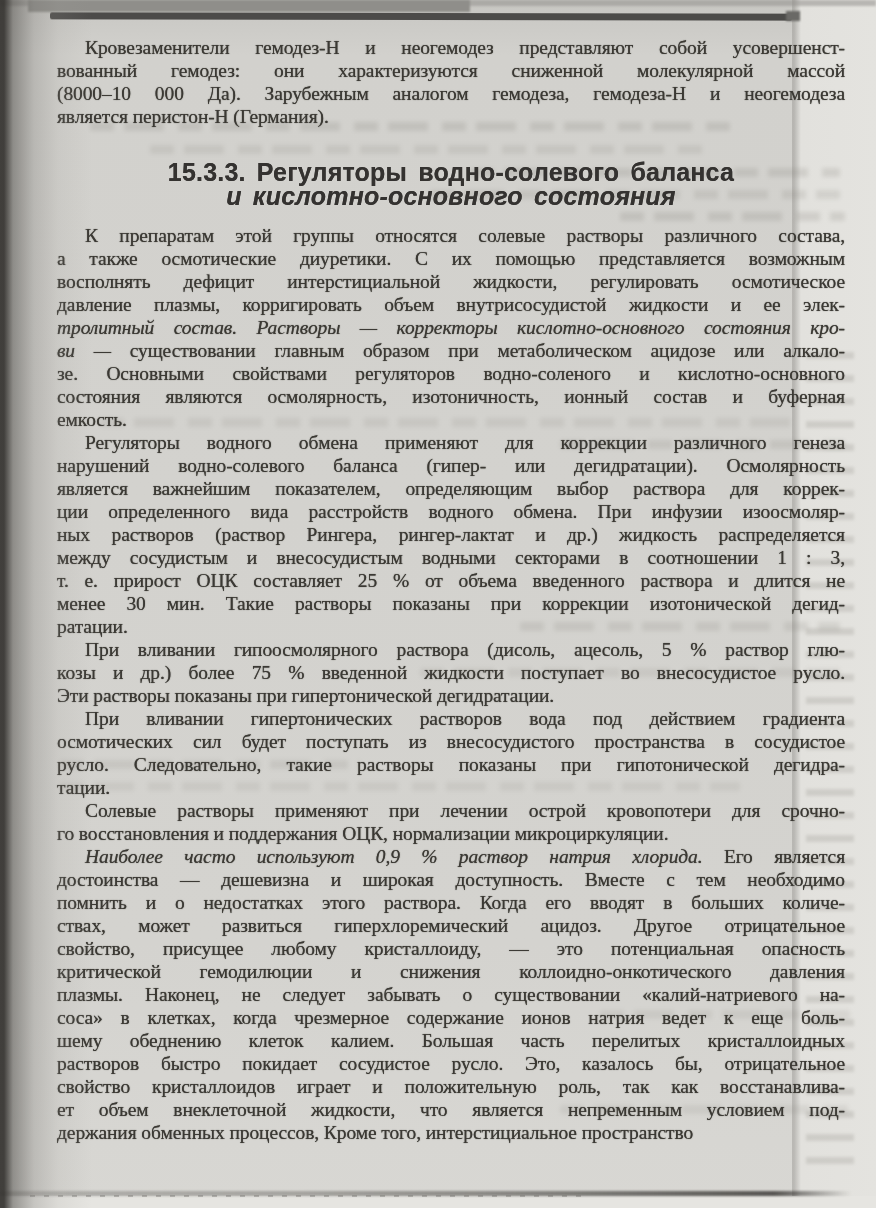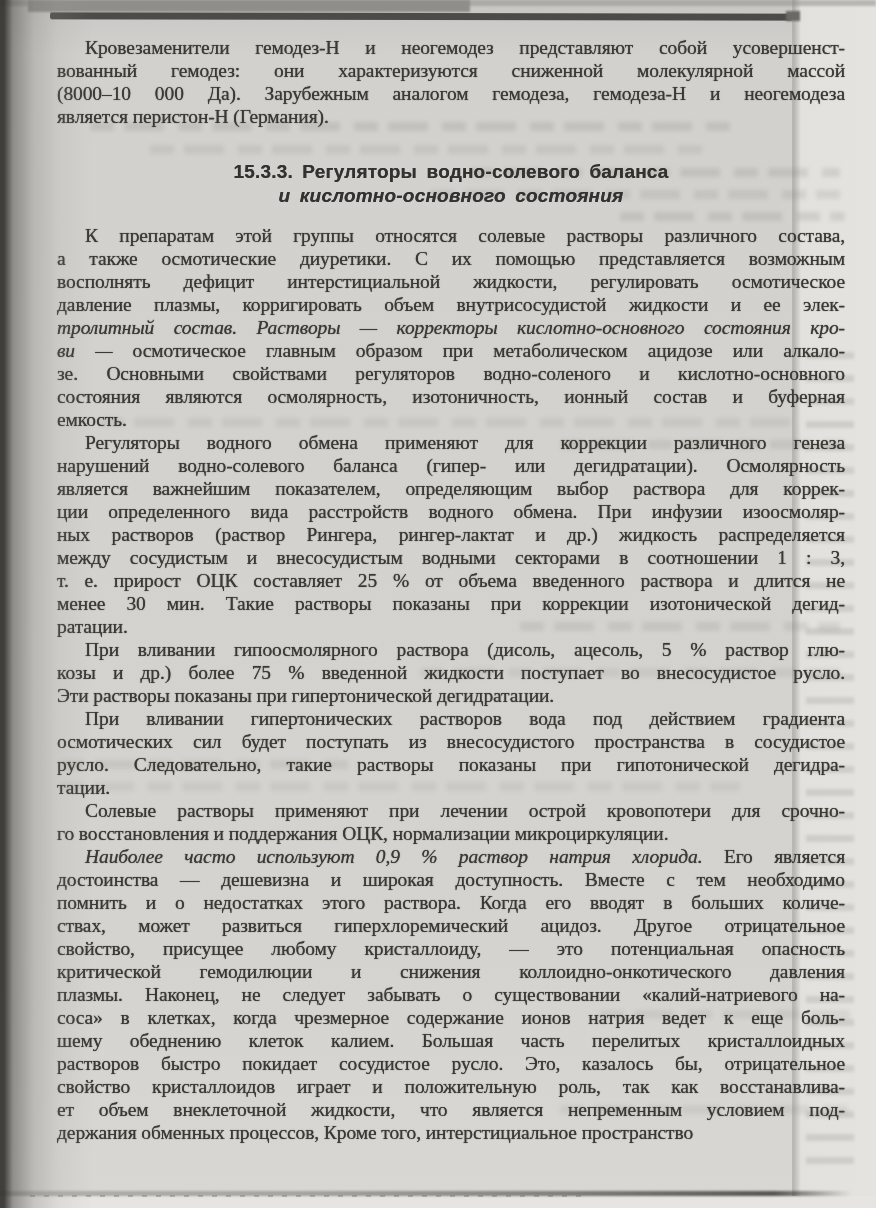--- a/index.html
+++ b/index.html
@@ -41,21 +41,21 @@
     position:absolute;left:57px;top:36px;width:788px;z-index:4;
     color:#3b3934;font-size:19.5px;line-height:23px;letter-spacing:-0.1px;
     text-shadow:0 0 .7px rgba(59,57,52,.85),0 0 1.6px rgba(59,57,52,.22);
   }
   .block{margin:0;}
   .block-paragraph .line{text-align:justify;text-align-last:justify;white-space:normal;}
   .block-paragraph .line.first{text-indent:28px;}
   .block-paragraph .line.last{text-align-last:left;}
   .em{font-style:italic;}
   .block-heading{margin:32px 0 16px 0;line-height:24px;
-    font-family:"Liberation Sans","DejaVu Sans",sans-serif;font-weight:700;font-size:19px;
+    font-family:"Liberation Sans","DejaVu Sans",sans-serif;font-weight:700;font-size:25px;
     color:#343230;letter-spacing:.2px;word-spacing:4px;
     text-shadow:0 0 .6px rgba(52,50,48,.9);}
   .block-heading .line{text-align:center;text-align-last:center;}
 </style>
 </head>
 <body>
 
 <div class="scan">
   <div class="right-strip"></div>
 
@@ -92,21 +92,21 @@
       <div class="block block-heading">
         <div class="line first"><span>15.3.3. Регуляторы водно-солевого баланса</span></div>
         <div class="line last"><span class="em">и кислотно-основного состояния</span></div>
       </div>
       <div class="block block-paragraph">
         <div class="line first"><span>К препаратам этой группы относятся солевые растворы различного состава,</span></div>
         <div class="line"><span>а также осмотические диуретики. С их помощью представляется возможным</span></div>
         <div class="line"><span>восполнять дефицит интерстициальной жидкости, регулировать осмотическое</span></div>
         <div class="line"><span>давление плазмы, корригировать объем внутрисосудистой жидкости и ее элек-</span></div>
         <div class="line"><span class="em">тролитный состав. Растворы — корректоры кислотно-основного состояния кро-</span></div>
-        <div class="line"><span class="em">ви — </span><span>осмотическое главным образом при метаболическом ацидозе или алкало-</span></div>
+        <div class="line"><span class="em">ви — </span><span>существовании главным образом при метаболическом ацидозе или алкало-</span></div>
         <div class="line"><span>зе. Основными свойствами регуляторов водно-соленого и кислотно-основного</span></div>
         <div class="line"><span>состояния являются осмолярность, изотоничность, ионный состав и буферная</span></div>
         <div class="line last"><span>емкость.</span></div>
       </div>
       <div class="block block-paragraph">
         <div class="line first"><span>Регуляторы водного обмена применяют для коррекции различного генеза</span></div>
         <div class="line"><span>нарушений водно-солевого баланса (гипер- или дегидратации). Осмолярность</span></div>
         <div class="line"><span>является важнейшим показателем, определяющим выбор раствора для коррек-</span></div>
         <div class="line"><span>ции определенного вида расстройств водного обмена. При инфузии изоосмоляр-</span></div>
         <div class="line"><span>ных растворов (раствор Рингера, рингер-лактат и др.) жидкость распределяется</span></div>

